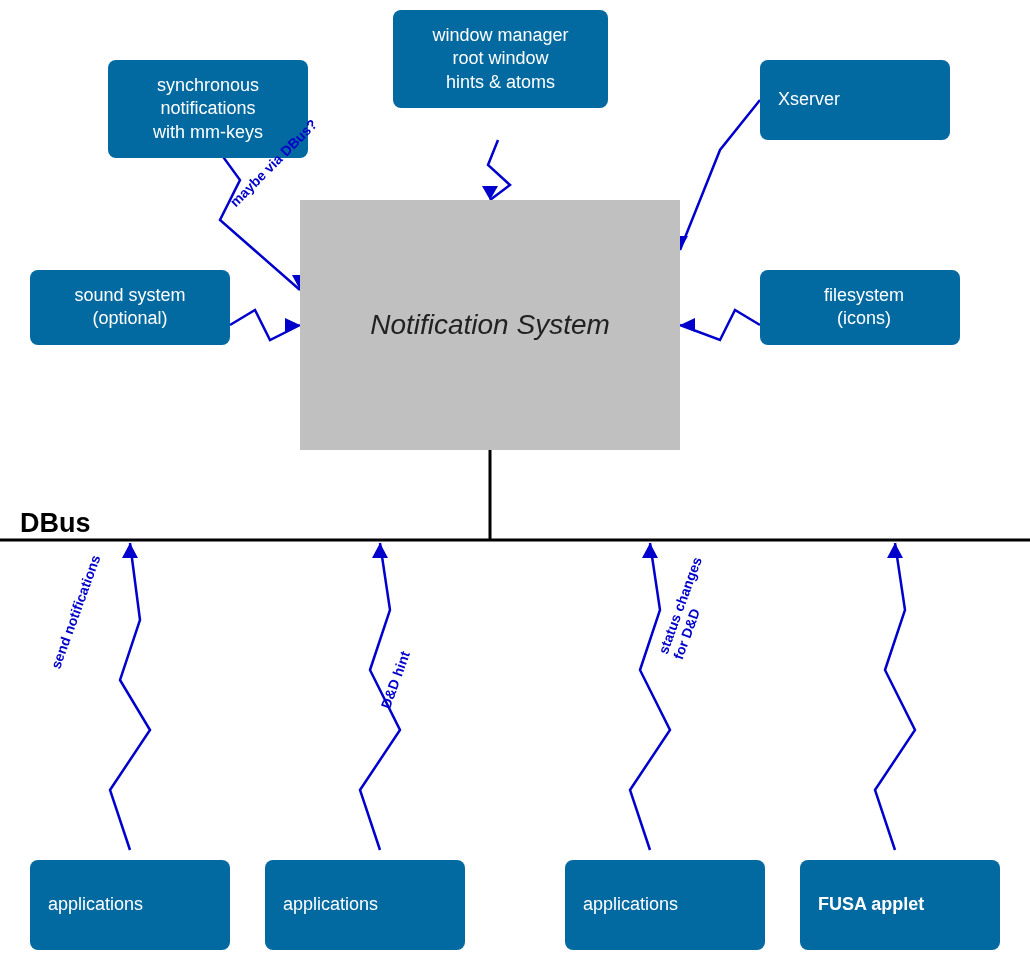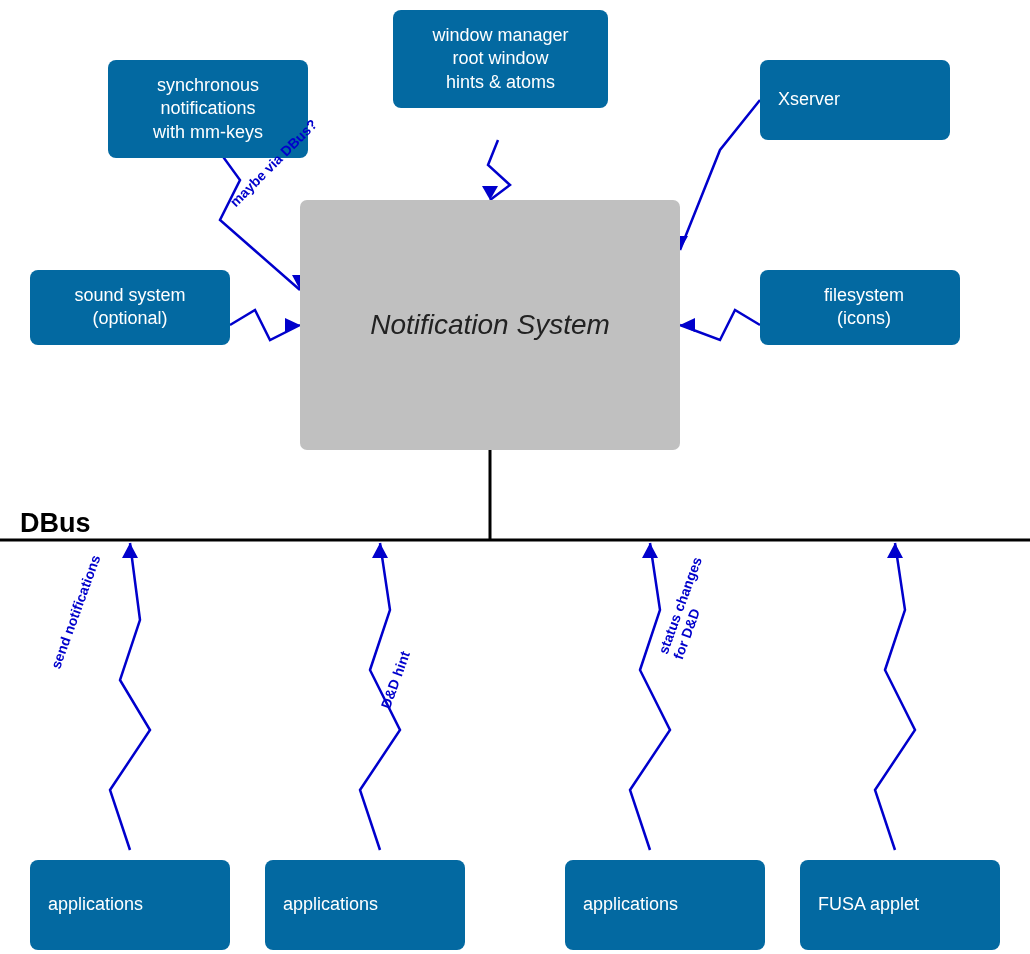--- a/index.html
+++ b/index.html
@@ -18,21 +18,21 @@
       border-radius: 8px;
       padding: 14px 18px;
       font-size: 18px;
       line-height: 1.3;
       position: absolute;
       text-align: center;
     }
 
     .center-box {
       background: #c0c0c0;
-      border-radius: 7px;
+      border-radius: 0;
       position: absolute;
       display: flex;
       align-items: center;
       justify-content: center;
     }
 
     .center-box-label {
       font-size: 28px;
       font-style: italic;
       color: #222;
@@ -154,15 +154,15 @@
 </div>
 
 <div class="box" style="top:860px; left:265px; width:200px; height:90px; display:flex; align-items:center;">
   <span>applications</span>
 </div>
 
 <div class="box" style="top:860px; left:565px; width:200px; height:90px; display:flex; align-items:center;">
   <span>applications</span>
 </div>
 
-<div class="box" style="top:860px; left:800px; width:200px; height:90px; display:flex; align-items:center;">
+<div class="box" style="top:860px; left:800px; width:200px; height:90px; display:flex; align-items:center;font-weight:bold;">
   <span>FUSA applet</span>
 </div>
 
 </body></html>

